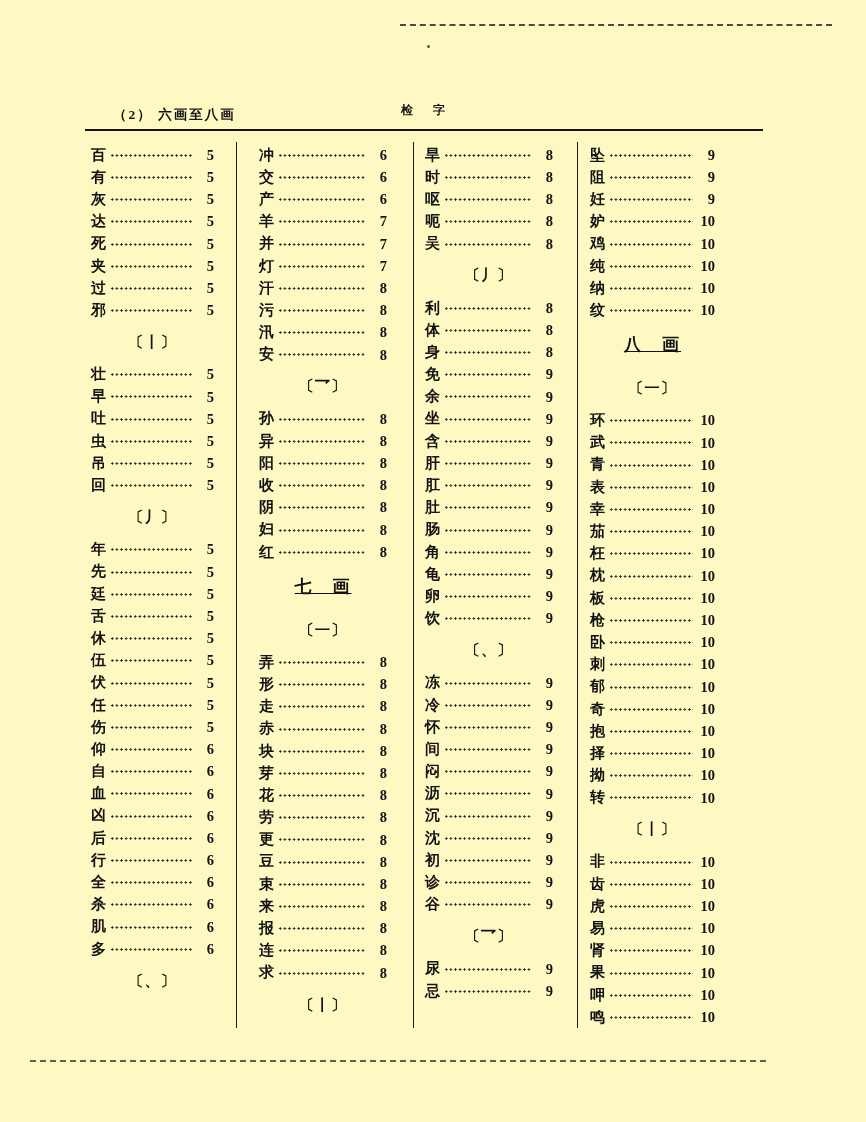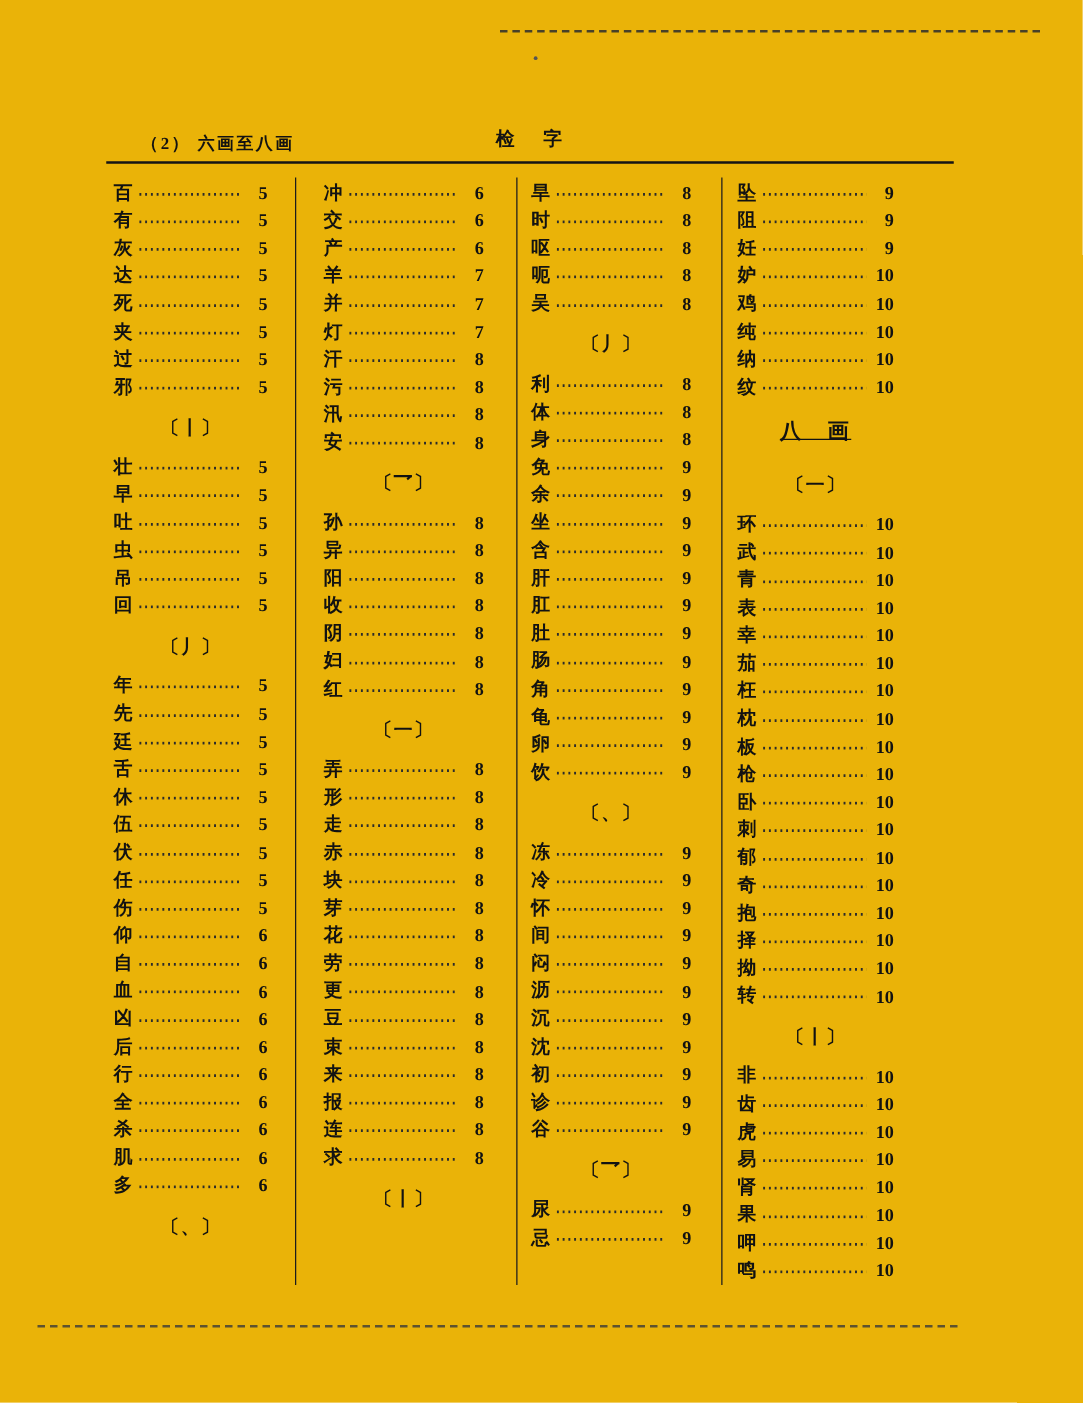--- a/index.html
+++ b/index.html
@@ -6,21 +6,21 @@
   html, body { width: 866px; height: 1122px; }
   body {
     background: #ffffff;
     font-family: "Liberation Serif", serif;
     color: #121212;
     position: relative;
     overflow: hidden;
   }
   .page {
     position: absolute; inset: 0;
-    background: #eab308;
+    background: #fef9c3;
   }
   
   .artifact-top {
     position: absolute; top: 24px; left: 400px; width: 432px;
     border-top: 2px dashed #2e2e2e; opacity: .85;
   }
   .speck {
     position: absolute; top: 45px; left: 427px; width: 3px; height: 3px;
     background: #555; border-radius: 50%;
   }
@@ -31,21 +31,21 @@
   
   .header {
     position: absolute; left: 85px; top: 102px; width: 680px; height: 26px;
   }
   .h-left {
     position: absolute; left: 28px; top: 4px;
     font-size: 13.5px; font-weight: bold; letter-spacing: 2px;
   }
   .h-center {
     position: absolute; left: 0; right: 0; top: 0;
-    text-align: center; font-size: 15px; font-weight: bold; letter-spacing: 4px;
+    text-align: center; font-size: 12px; font-weight: bold; letter-spacing: 4px;
   }
   .header-rule {
     position: absolute; left: 85px; top: 129px; width: 678px; height: 2px;
     background: #151515;
   }
   
   .columns {
     position: absolute; left: 85px; top: 142px; width: 680px;
     display: grid;
     grid-template-columns: 152px 177px 164px 187px;
@@ -355,20 +355,21 @@
         <div class="entry">
           <span class="char">妇</span>
           <span class="leader"></span>
           <span class="pg">8</span>
         </div>
         <div class="entry">
           <span class="char">红</span>
           <span class="leader"></span>
           <span class="pg">8</span>
         </div>
+        <div class="stroke">七　画</div>
         <div class="sec">〔一〕</div>
         <div class="entry">
           <span class="char">弄</span>
           <span class="leader"></span>
           <span class="pg">8</span>
         </div>
         <div class="entry">
           <span class="char">形</span>
           <span class="leader"></span>
           <span class="pg">8</span>

